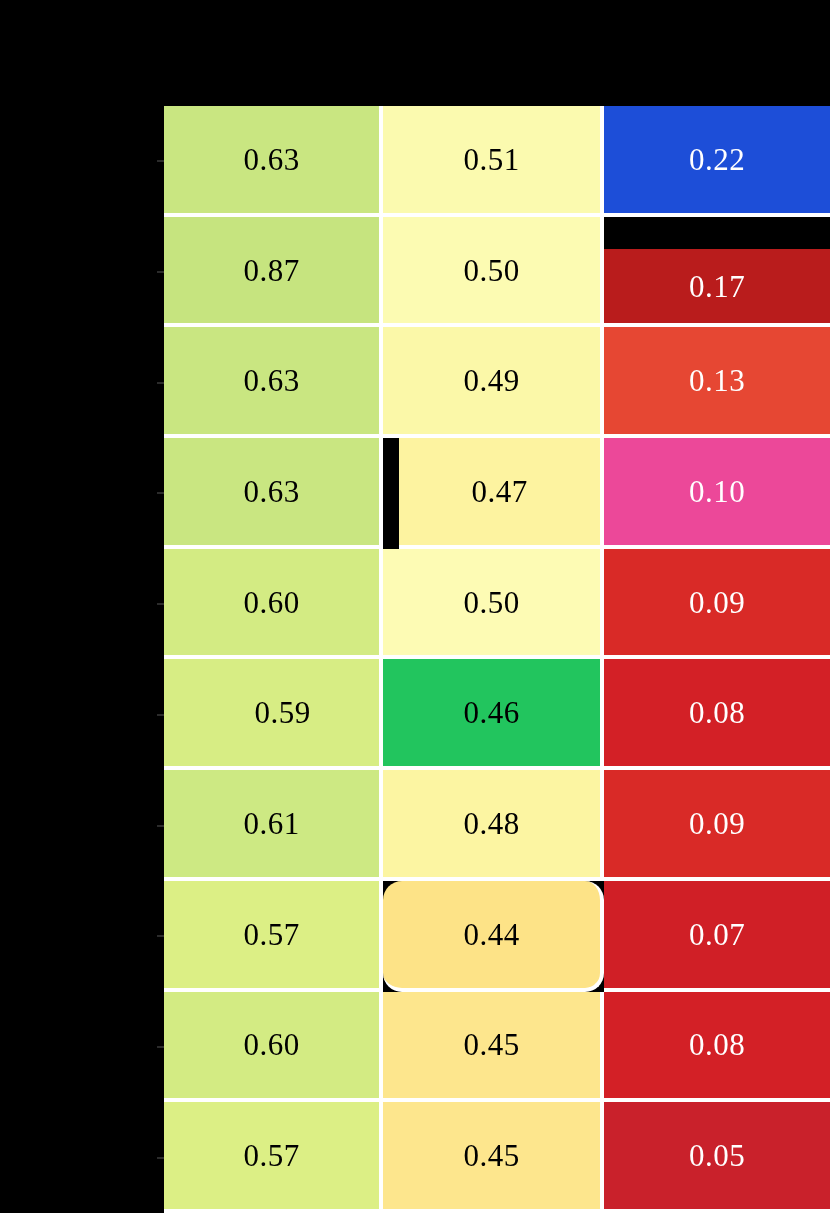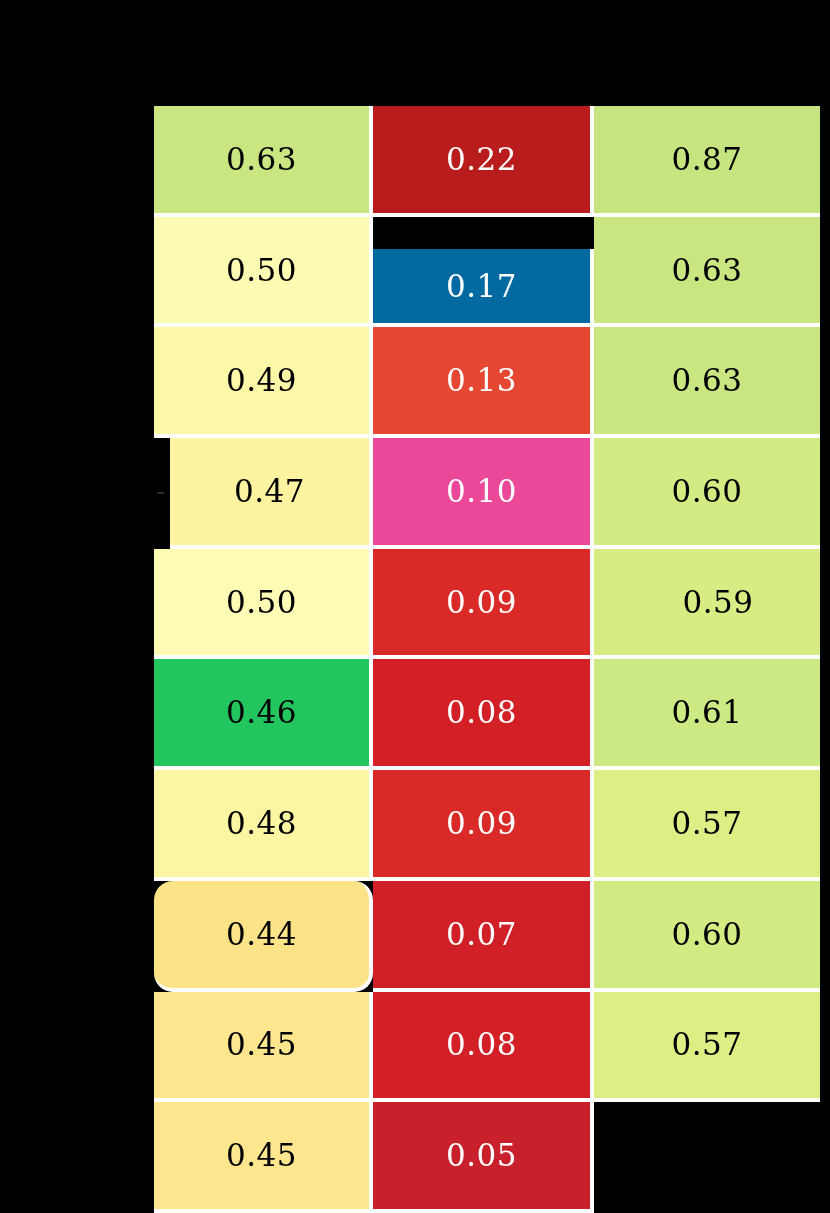--- a/index.html
+++ b/index.html
@@ -18,28 +18,29 @@
   #figure {
     position: relative;
     width: 830px;
     height: 1213px;
     background: #000000;
   }
 
   
   #heatmap {
     position: absolute;
-    left: 154px;
+    left: 164px;
     top: 106px;
     width: 666px;   
     height: 1107px; 
     display: grid;
     grid-template-columns: 219px 221px 226px;
     grid-template-rows: repeat(10, 1fr);
     gap: 0;
+    font-family: Liberation Serif, serif;
   }
 
   .cell {
     position: relative;
     display: flex;
     align-items: center;
     justify-content: center;
     
     box-sizing: border-box;
     border-right: 4px solid #ffffff;
@@ -113,30 +114,33 @@
       <div class="ytick"></div>
       <div class="ytick"></div>
       <div class="ytick"></div>
       <div class="ytick"></div>
     </div>
 
   <div id="heatmap">
       <div class="cell light-bg" style="background: rgb(201, 230, 129);">
         <span class="cell-value">0.63</span>
       </div>
-      <div class="cell dark-bg" style="background: #b91c1c;">
+      <div class="cell light-bg" style="background: rgb(251, 250, 175);">
+        <span class="cell-value">0.51</span>
+      </div>
+      <div class="cell dark-bg" style="background: #1d4ed8;">
         <span class="cell-value">0.22</span>
       </div>
       <div class="cell light-bg" style="background: rgb(198, 228, 127);">
         <span class="cell-value">0.87</span>
       </div>
       <div class="cell light-bg" style="background: rgb(252, 251, 178);">
         <span class="cell-value">0.50</span>
       </div>
-      <div class="cell dark-bg" style="background: #0369a1; margin-top: 32px;">
+      <div class="cell dark-bg" style="background: #b91c1c; margin-top: 32px;">
         <span class="cell-value">0.17</span>
       </div>
       <div class="cell light-bg" style="background: rgb(201, 230, 129);">
         <span class="cell-value">0.63</span>
       </div>
       <div class="cell light-bg" style="background: rgb(251, 248, 168); text-align: right;">
         <span class="cell-value">0.49</span>
       </div>
       <div class="cell dark-bg" style="background: rgb(230, 71, 51);">
         <span class="cell-value">0.13</span>

